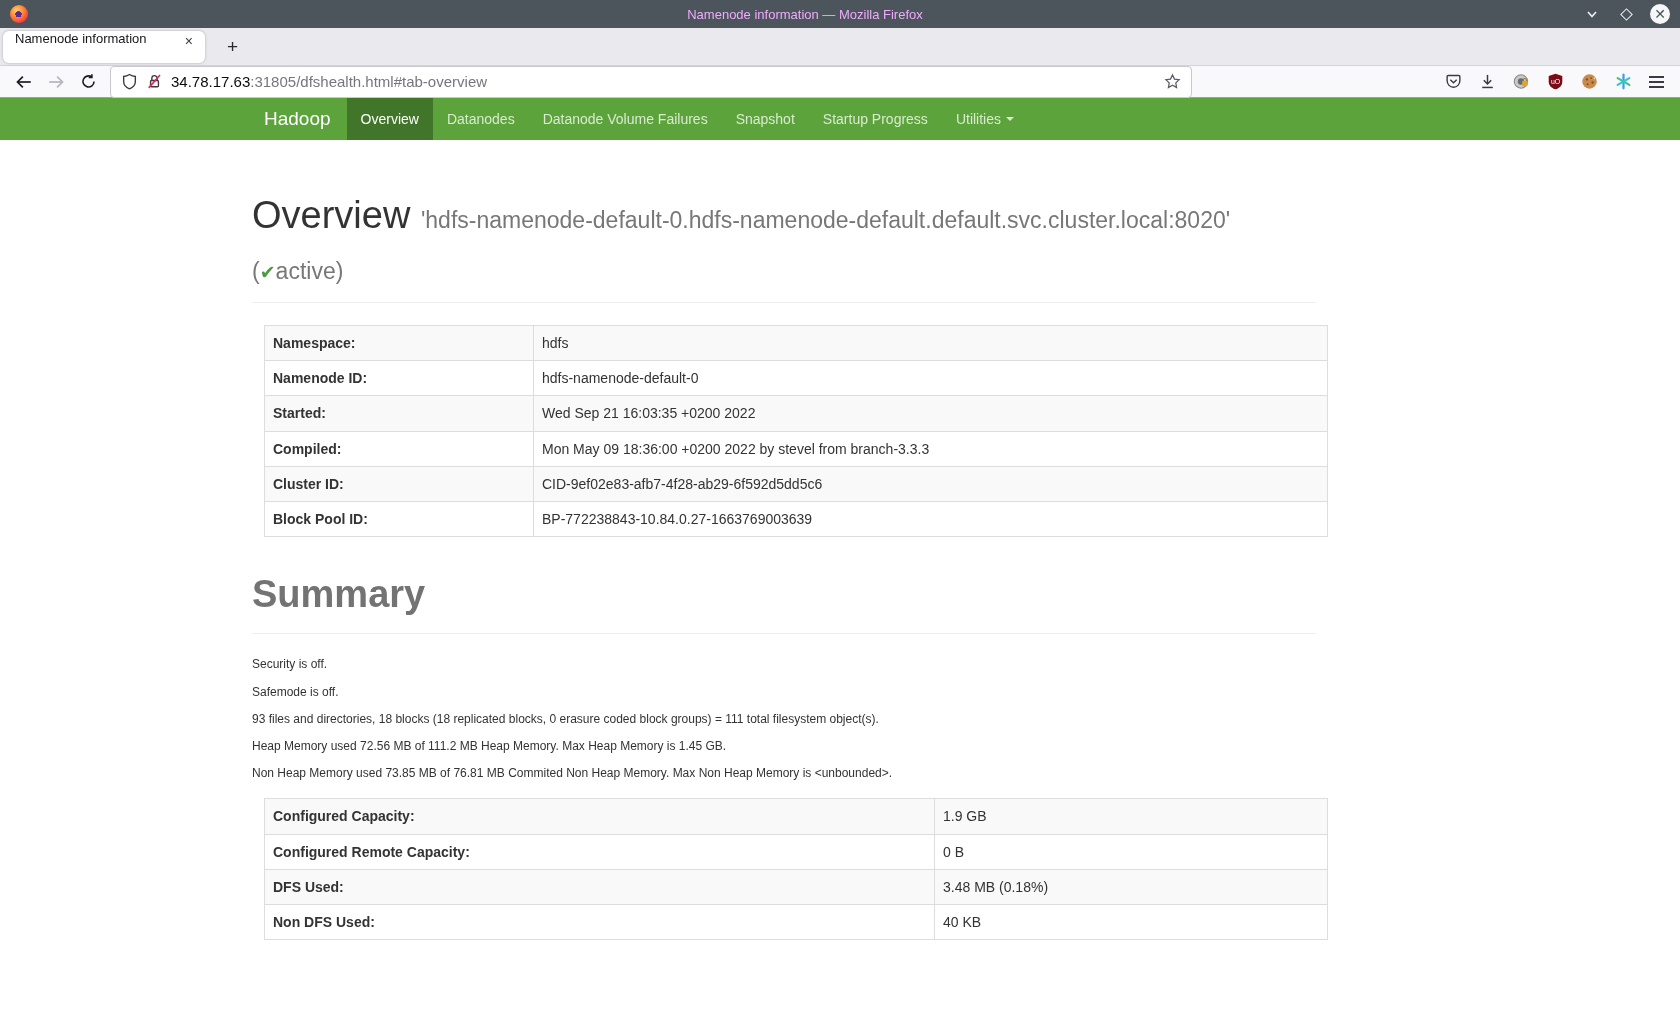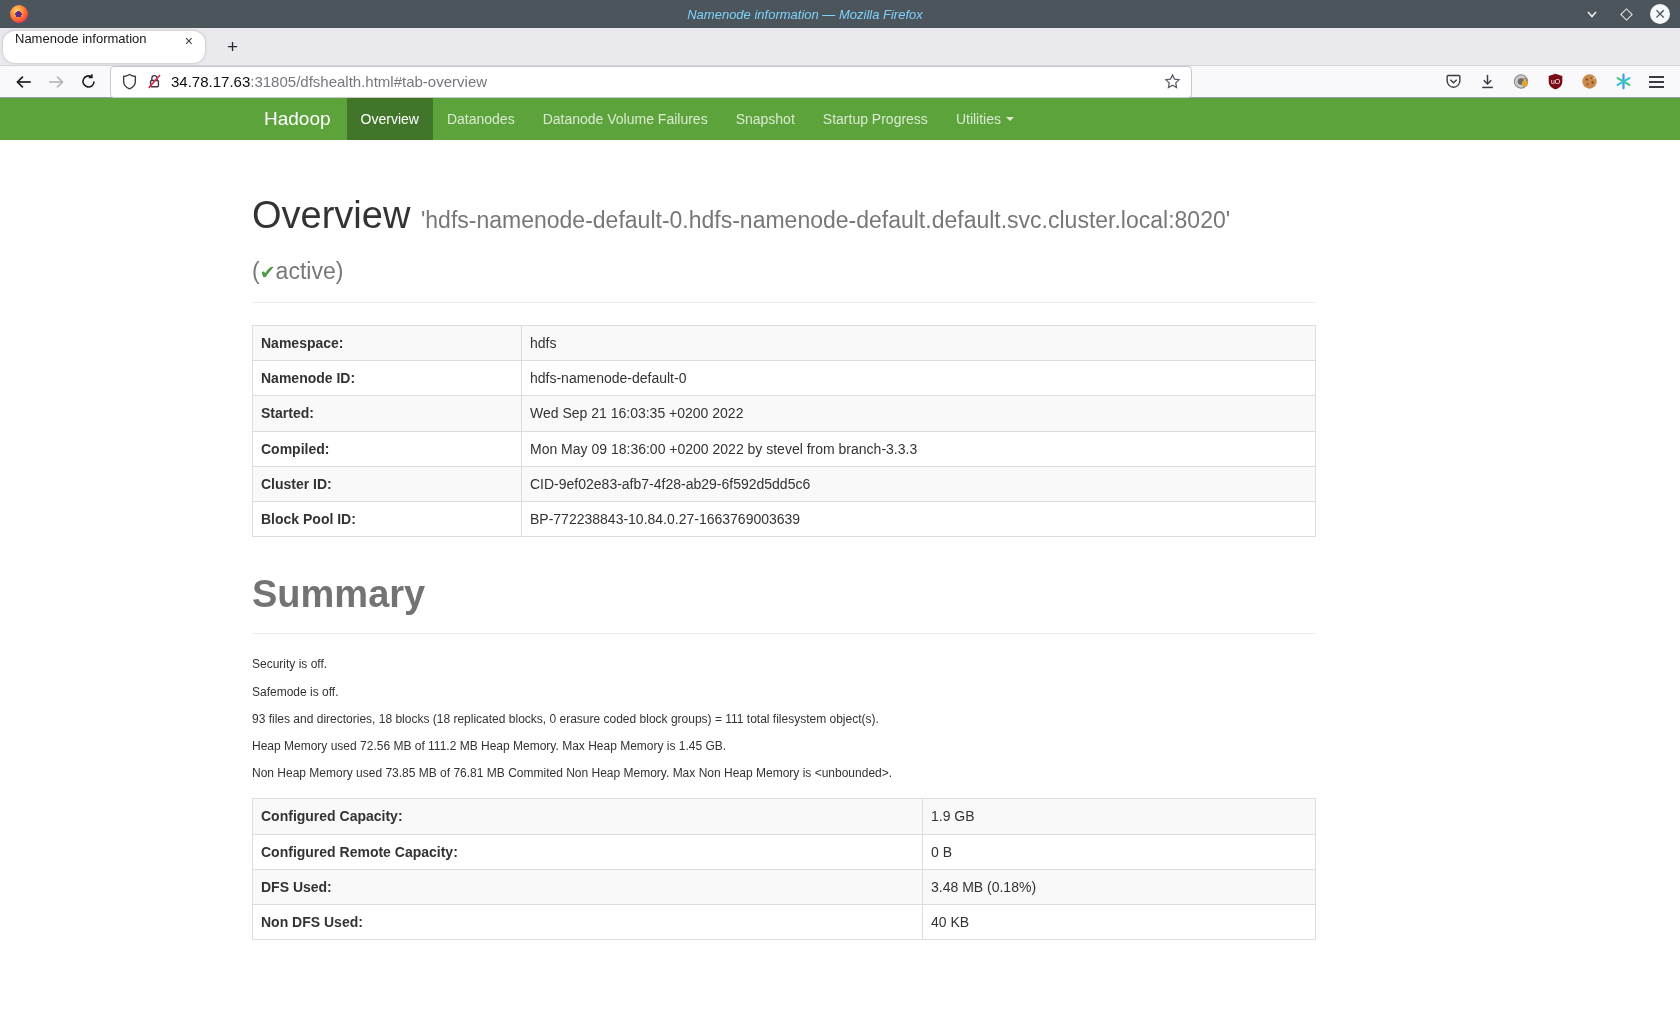--- a/index.html
+++ b/index.html
@@ -6,30 +6,30 @@
   html,body { width:1680px; height:1012px; overflow:hidden; background:#fff;
               font-family:"Liberation Sans","DejaVu Sans",sans-serif; }
 
   
   .titlebar { height:28px; background:#4c545c; display:flex; align-items:center; padding:0 10px; }
   .ff-logo { width:18px; height:18px; border-radius:50%;
              background:radial-gradient(circle at 38% 32%, #ffd567 0%, #ff9640 32%, #ff5f2e 58%, #e3336b 80%, #b5007f 100%);
              position:relative; }
   .ff-logo::after { content:""; position:absolute; left:5px; top:6px; width:7px; height:7px; border-radius:50%;
              background:radial-gradient(circle at 50% 45%, #5c2d91 0 60%, transparent 61%); }
-  .win-title { flex:1; text-align:center; color:#7dd3fc; font-size:13px;font-style:italic; }
+  .win-title { flex:1; text-align:center; color:#f0abfc; font-size:13px; }
   .win-controls { display:flex; align-items:center; gap:14px; }
   .wc-btn { width:20px; height:20px; display:flex; align-items:center; justify-content:center; cursor:pointer; }
   .wc-diamond { width:9px; height:9px; border:1.6px solid #eceff1; transform:rotate(45deg); }
   .wc-close { background:#f6f7f8; border-radius:50%; color:#4c545c; font-size:14px; font-weight:bold; line-height:1; }
 
   
   .tabstrip { height:38px; background:#eaeaee; display:flex; align-items:center; padding-left:3px;
               border-bottom:1px solid #d4d4d8; }
-  .tab { width:202px; height:32px; background:#fff; border-radius:12px; box-shadow:0 0 3px rgba(0,0,0,.25);
+  .tab { width:202px; height:32px; background:#fff; border-radius:6px; box-shadow:0 0 3px rgba(0,0,0,.25);
          display:flex; align-items:flex-start; padding:0 8px 17px 12px; cursor:pointer; }
   .tab-label { font-size:13px; color:#15141a; flex:1; overflow:hidden; white-space:nowrap; }
   .tab-close { color:#3a3944; font-size:14px; padding:2px 4px; cursor:pointer; }
   .newtab { margin-left:14px; font-size:19px; color:#2b2a33; padding:2px 8px; cursor:pointer; }
 
   
   .toolbar { height:32px; background:#f9f9fb; border-bottom:1px solid #9aa0a6; display:flex; align-items:center; padding:0 8px; }
   .nav-btn { width:32px; height:32px; display:flex; align-items:center; justify-content:center; cursor:pointer; }
   .urlbar { margin-left:6px; width:1082px; height:32px; background:#fff; border:1px solid #c8c8cd; border-radius:4px;
             display:flex; align-items:center; padding:0 10px; gap:8px; cursor:text; }
@@ -54,21 +54,21 @@
 
   
   .content { margin-left:252px; width:1064px; color:#333; }
   h1.pgtitle { font-size:38px; font-weight:400; color:#333; margin:54px 0 0; line-height:1.15; }
   h1.pgtitle .sub, .status-line { font-size:23px; font-weight:400; color:#777; }
   .status-line { margin-top:20px; }
   .check { color:#4c9b43; font-size:19px; }
   hr.divider { border:0; border-top:1px solid #eee; margin:17px 0 22px; }
   h1.section { font-size:38px; font-weight:700; color:#737373; margin:36px 0 0; }
 
-  table.htable { width:100%; border-collapse:collapse; font-size:14px; color:#333; }
+  table.htable { width:100%; border-collapse:collapse; font-size:14px; color:#333;margin-left:12px; }
   table.htable td { border:1px solid #ddd; padding:7px 8px; line-height:1.45; }
   table.htable tr:nth-child(odd) { background:#f9f9f9; }
   table.htable td.lbl { font-weight:bold; }
   .info-table td.lbl { width:269px; }
   .sum-table td.lbl { width:670px; }
 
   .paras { margin:4px 0 16px; }
   .paras p { font-size:12px; line-height:1.43; margin:0 0 10px; }
 </style>
 </head>

